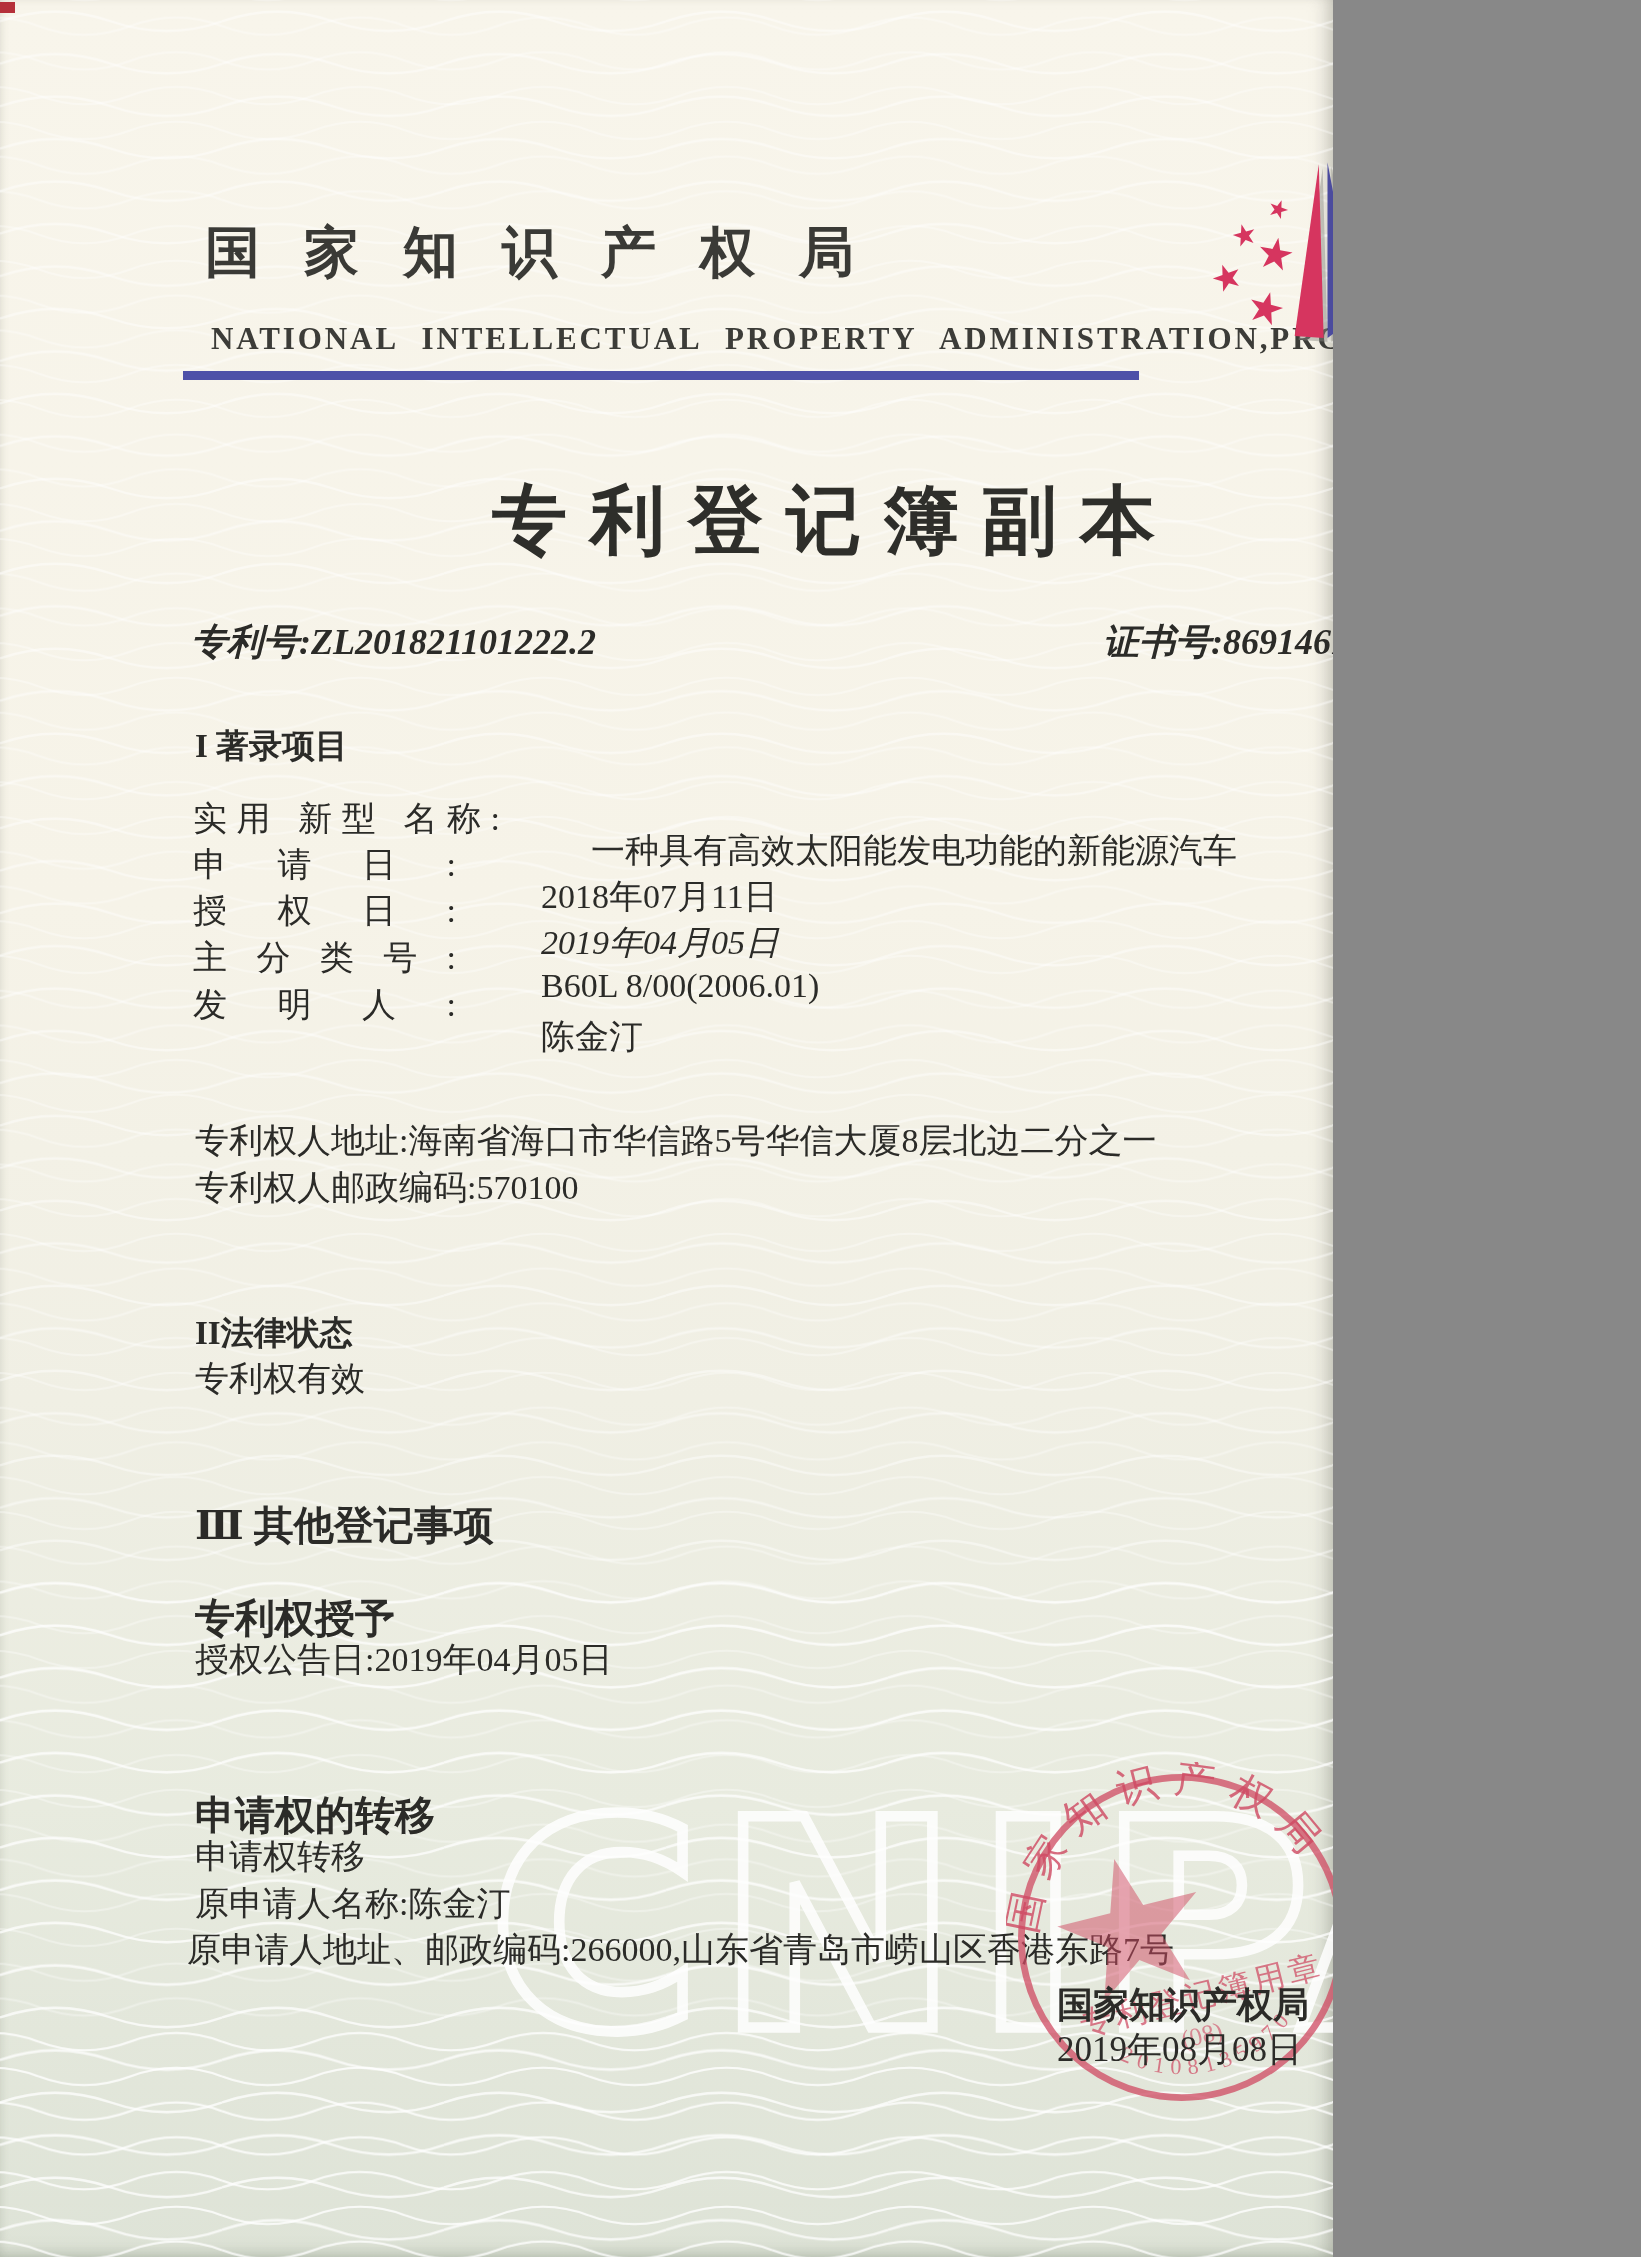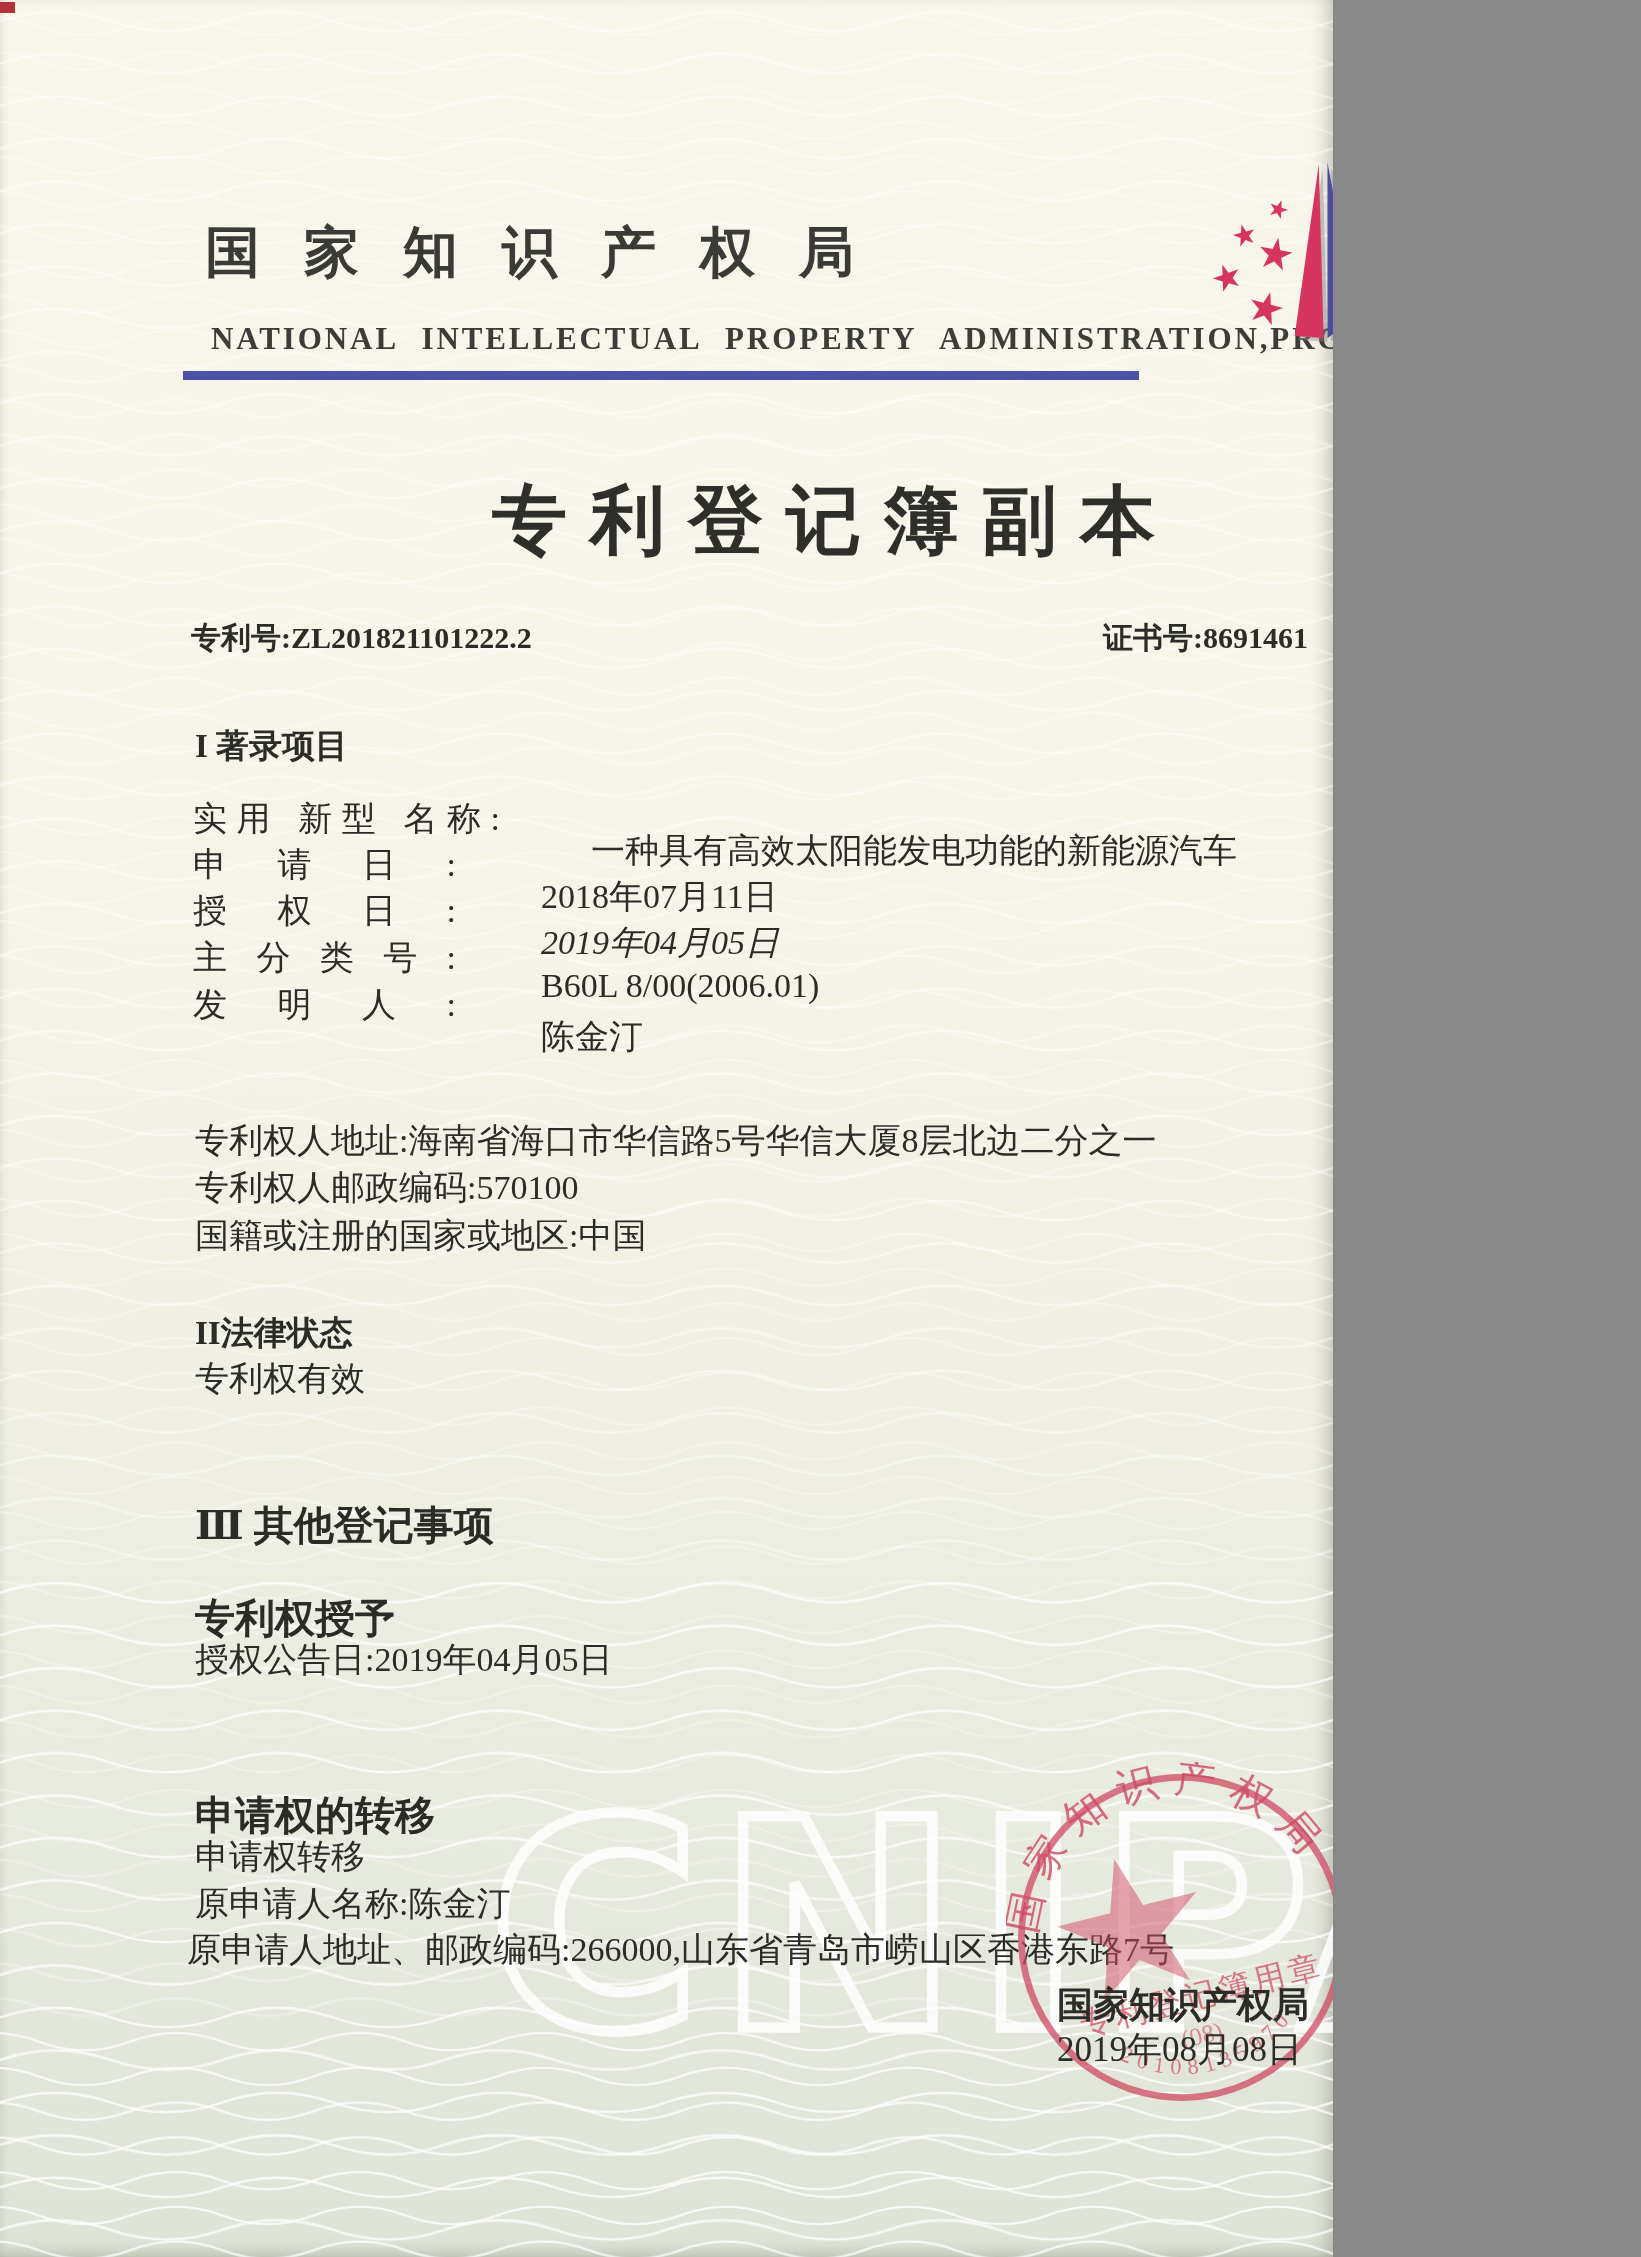--- a/index.html
+++ b/index.html
@@ -6,21 +6,21 @@
   .page{position:relative;width:1333px;height:2257px;overflow:hidden;
     font-family:"Liberation Serif","DejaVu Serif",serif;color:#2b2b28;
     background:linear-gradient(180deg,#f8f5eb 0%,#f6f3e8 40%,#f0efe4 62%,#e8ebdf 80%,#dee3d7 100%);
     box-shadow:inset -15.4px 0 19.3px -11.6px rgba(110,110,100,.40),inset 0 -11.6px 17.4px -9.7px rgba(110,125,105,.35),inset 3.9px 0 9.7px -5.8px rgba(120,120,110,.25);}
   .abs{position:absolute;}
   .waves{position:absolute;left:0;top:0;}
   .cn-head{font-size:55px;font-weight:bold;letter-spacing:44px;color:#3a3a36;white-space:nowrap;}
   .en-head{font-size:31px;font-weight:bold;letter-spacing:2.9px;word-spacing:13.5px;color:#3c3c38;white-space:nowrap;margin-left:28px;}
   .bar{height:8.7px;}
   .doc-title{font-size:75px;font-weight:bold;letter-spacing:23px;color:#2e2e2a;white-space:nowrap;}
-  .numline{font-size:30px;font-weight:bold;white-space:nowrap;}
+  .numline{font-size:36px;font-weight:bold;white-space:nowrap;font-style:italic;}
   .h-bold{font-size:40px;font-weight:bold;white-space:nowrap;}
   .body-t{font-size:34px;white-space:nowrap;}
   .frow{font-size:34px;white-space:nowrap;}
   .frow .lbl{display:inline-block;text-align:justify;text-align-last:justify;vertical-align:top;}
   .w-name{width:307px;}
   .w-std{width:263px;}
   .frow .val{position:absolute;white-space:nowrap;margin-top:32px;}
   .sig{font-size:36px;font-weight:bold;white-space:nowrap;}
   .sigdate{font-size:35px;white-space:nowrap;}
   .footer{left:0;right:0;display:flex;justify-content:center;gap:70px;font-size:29px;color:#3d3d3a;}
@@ -103,21 +103,20 @@
     <span class="lbl w-std">主分类号:</span>
     <span class="val" style="left:348px;">B60L 8/00(2006.01)</span>
   </div>
   <div class="abs frow" style="left:193px;top:982px;">
     <span class="lbl w-std">发明人:</span>
     <span class="val" style="left:348px;">陈金汀</span>
   </div>
 
   <div class="abs body-t" style="left:195px;top:1118px;">专利权人地址:海南省海口市华信路5号华信大厦8层北边二分之一</div>
   <div class="abs body-t" style="left:195px;top:1165px;">专利权人邮政编码:570100</div>
-  <div class="abs body-t" style="left:195px;top:1213px;">国籍或注册的国家或地区:中国</div>
 
   <div class="abs h-bold" style="left:195px;top:1311px;font-size:33px;">II法律状态</div>
   <div class="abs body-t" style="left:195px;top:1356px;">专利权有效</div>
 
   <div class="abs h-bold" style="left:195px;top:1498px;">Ⅲ 其他登记事项</div>
   <div class="abs h-bold" style="left:195px;top:1591px;">专利权授予</div>
   <div class="abs body-t" style="left:195px;top:1637px;">授权公告日:2019年04月05日</div>
 
   <div class="abs h-bold" style="left:195px;top:1788px;">申请权的转移</div>
   <div class="abs body-t" style="left:195px;top:1834px;">申请权转移</div>

